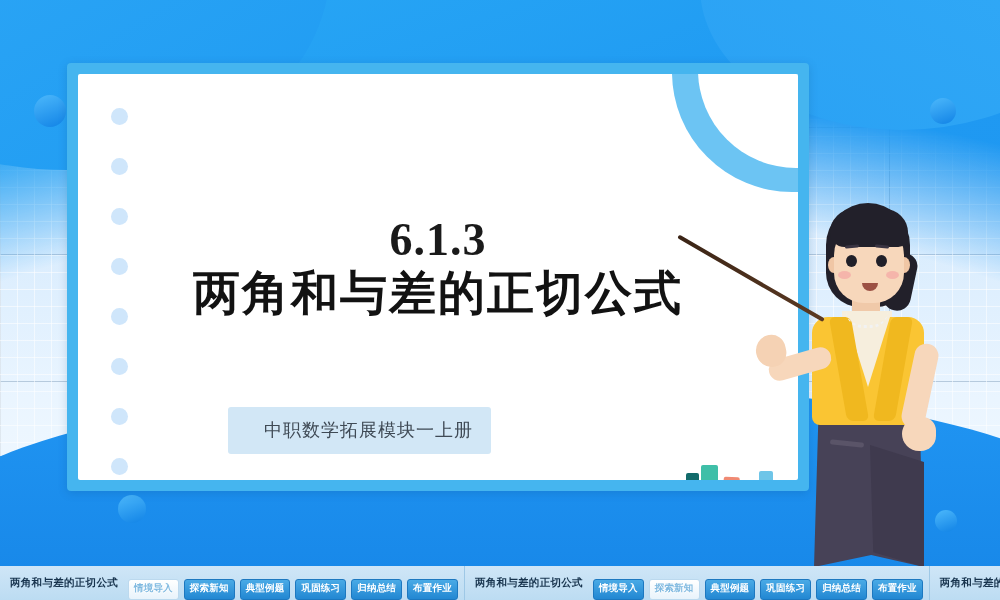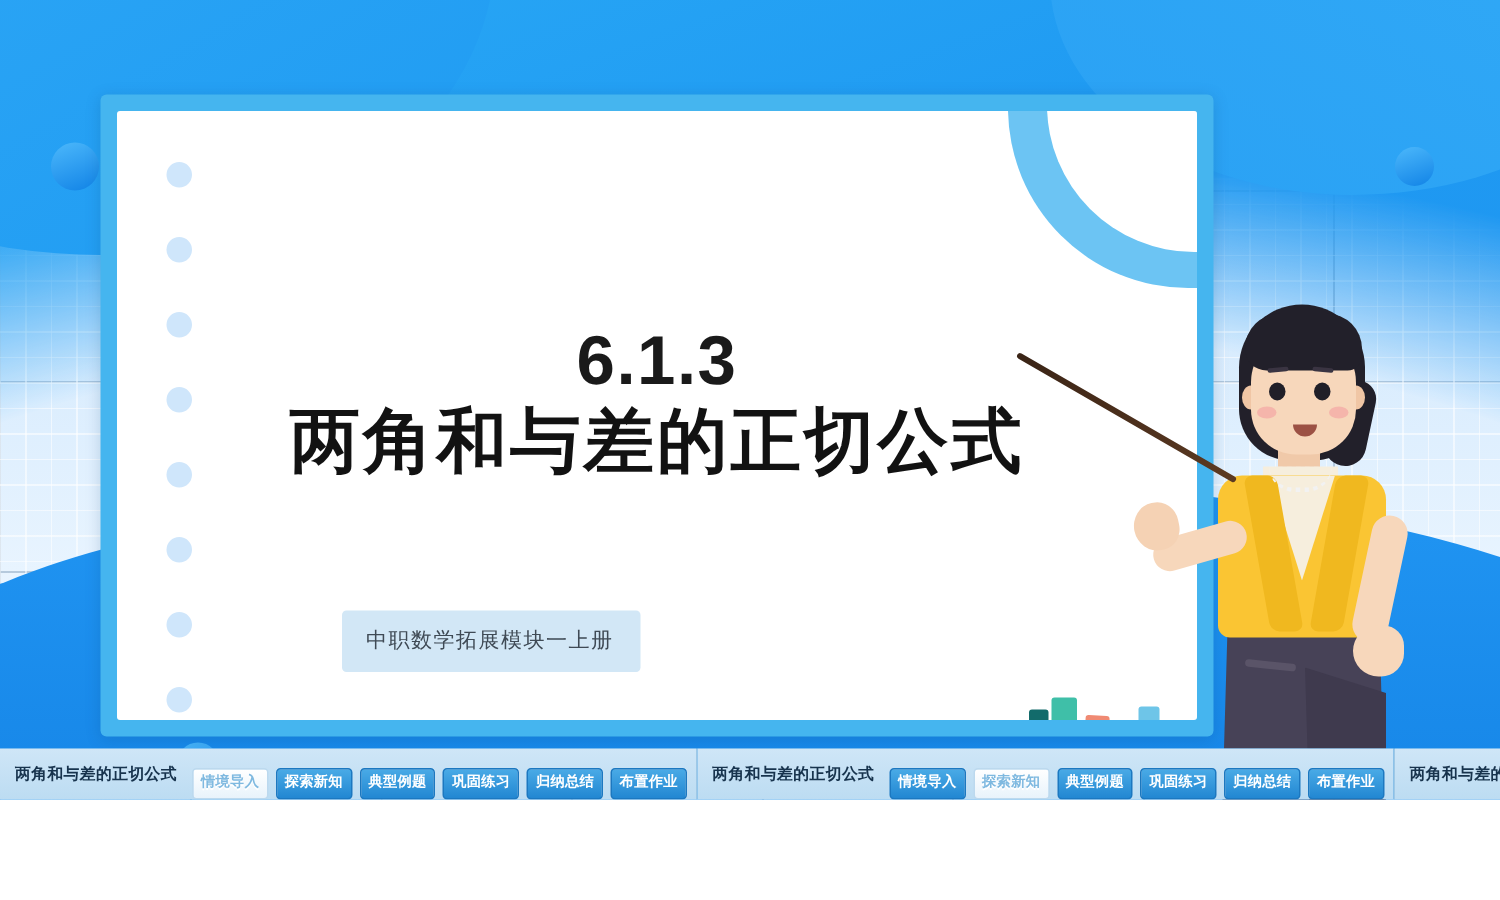--- a/index.html
+++ b/index.html
@@ -3,23 +3,24 @@
 <meta charset="utf-8">
 <style>
   html, body {
     margin: 0; padding: 0;
     width: 1000px; height: 600px;
     overflow: hidden;
     font-family: "Liberation Sans", "DejaVu Sans", sans-serif;
   }
   #stage {
     position: relative;
-    width: 1000px; height: 533px;
+    width: 1000px; height: 600px;
     background: linear-gradient(160deg,#29a8f5 0%, #1f9af2 40%, #1e93f0 100%);
     overflow: hidden;
+    font-family: Liberation Serif, serif;
   }
 
   
   .bg-grid-panel{
     position:absolute;
     left:0; top:0; width:1000px; height:570px;
     background:
       repeating-linear-gradient(to right, rgba(255,255,255,.55) 0 1px, transparent 1px 17px),
       repeating-linear-gradient(to bottom, rgba(255,255,255,.55) 0 1px, transparent 1px 17px),
       repeating-linear-gradient(to right, rgba(120,150,180,.45) 0 1px, transparent 1px 127px),
@@ -98,21 +99,21 @@
     font-size:46px; font-weight:bold; color:#1a1a1a; line-height:1.05;
     letter-spacing:1px;
   }
   .title-main{
     font-size:47px; font-weight:bold; color:#121212; line-height:1.18;
     letter-spacing:2px; margin-top:2px;
   }
   .subtitle{
     position:absolute; left:150px; top:333px;
     background:#d2e7f6; color:#3f4a55;
-    font-size:14px; padding:11px 18px 12px 16px;
+    font-size:18px; padding:11px 18px 12px 36px;
     border-radius:3px; letter-spacing:1px;
   }
 
   
   .stationery{ position:absolute; left:534px; top:375px; width:195px; height:105px; }
   .book{ position:absolute; bottom:7px; border-radius:2px 2px 1px 1px; }
 
   
   .teacher{ position:absolute; left:790px; top:195px; width:210px; height:375px; }
   .t-hair-back{ position:absolute; left:36px; top:8px; width:84px; height:104px;

